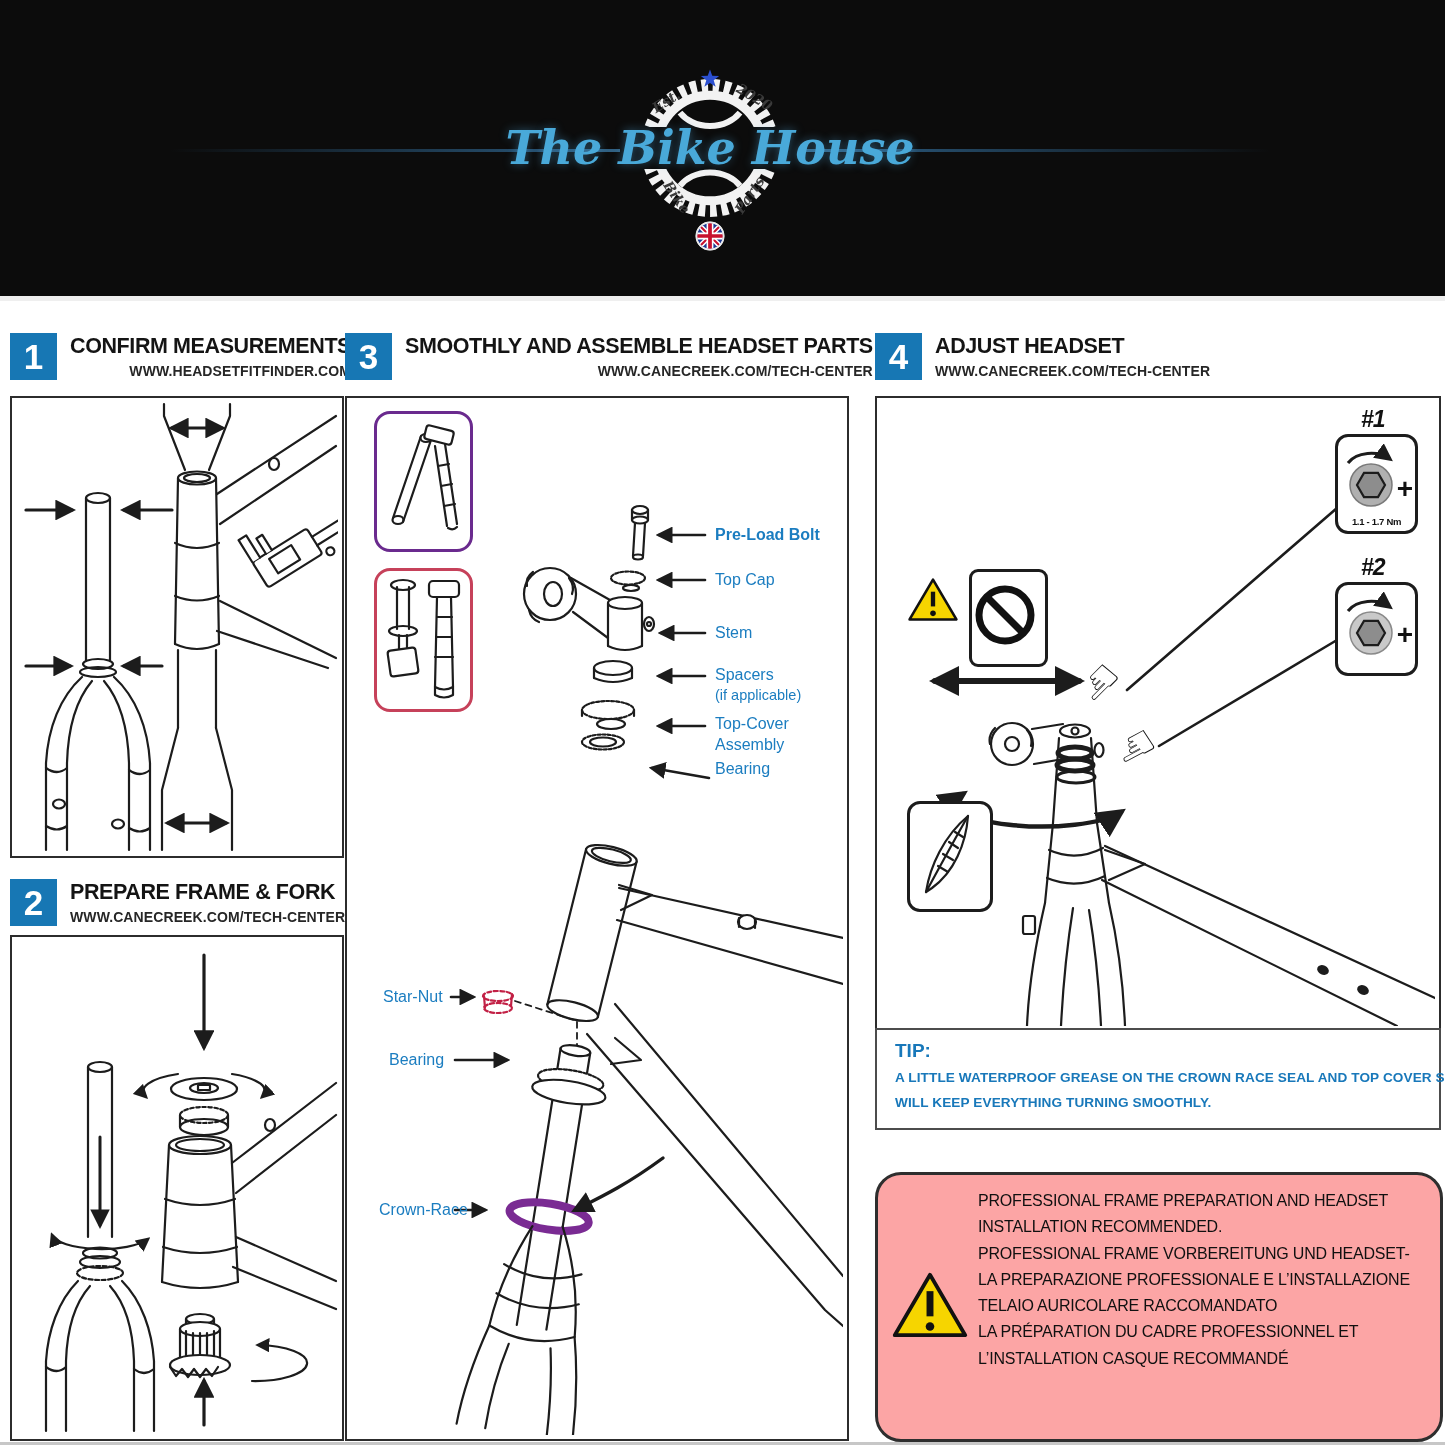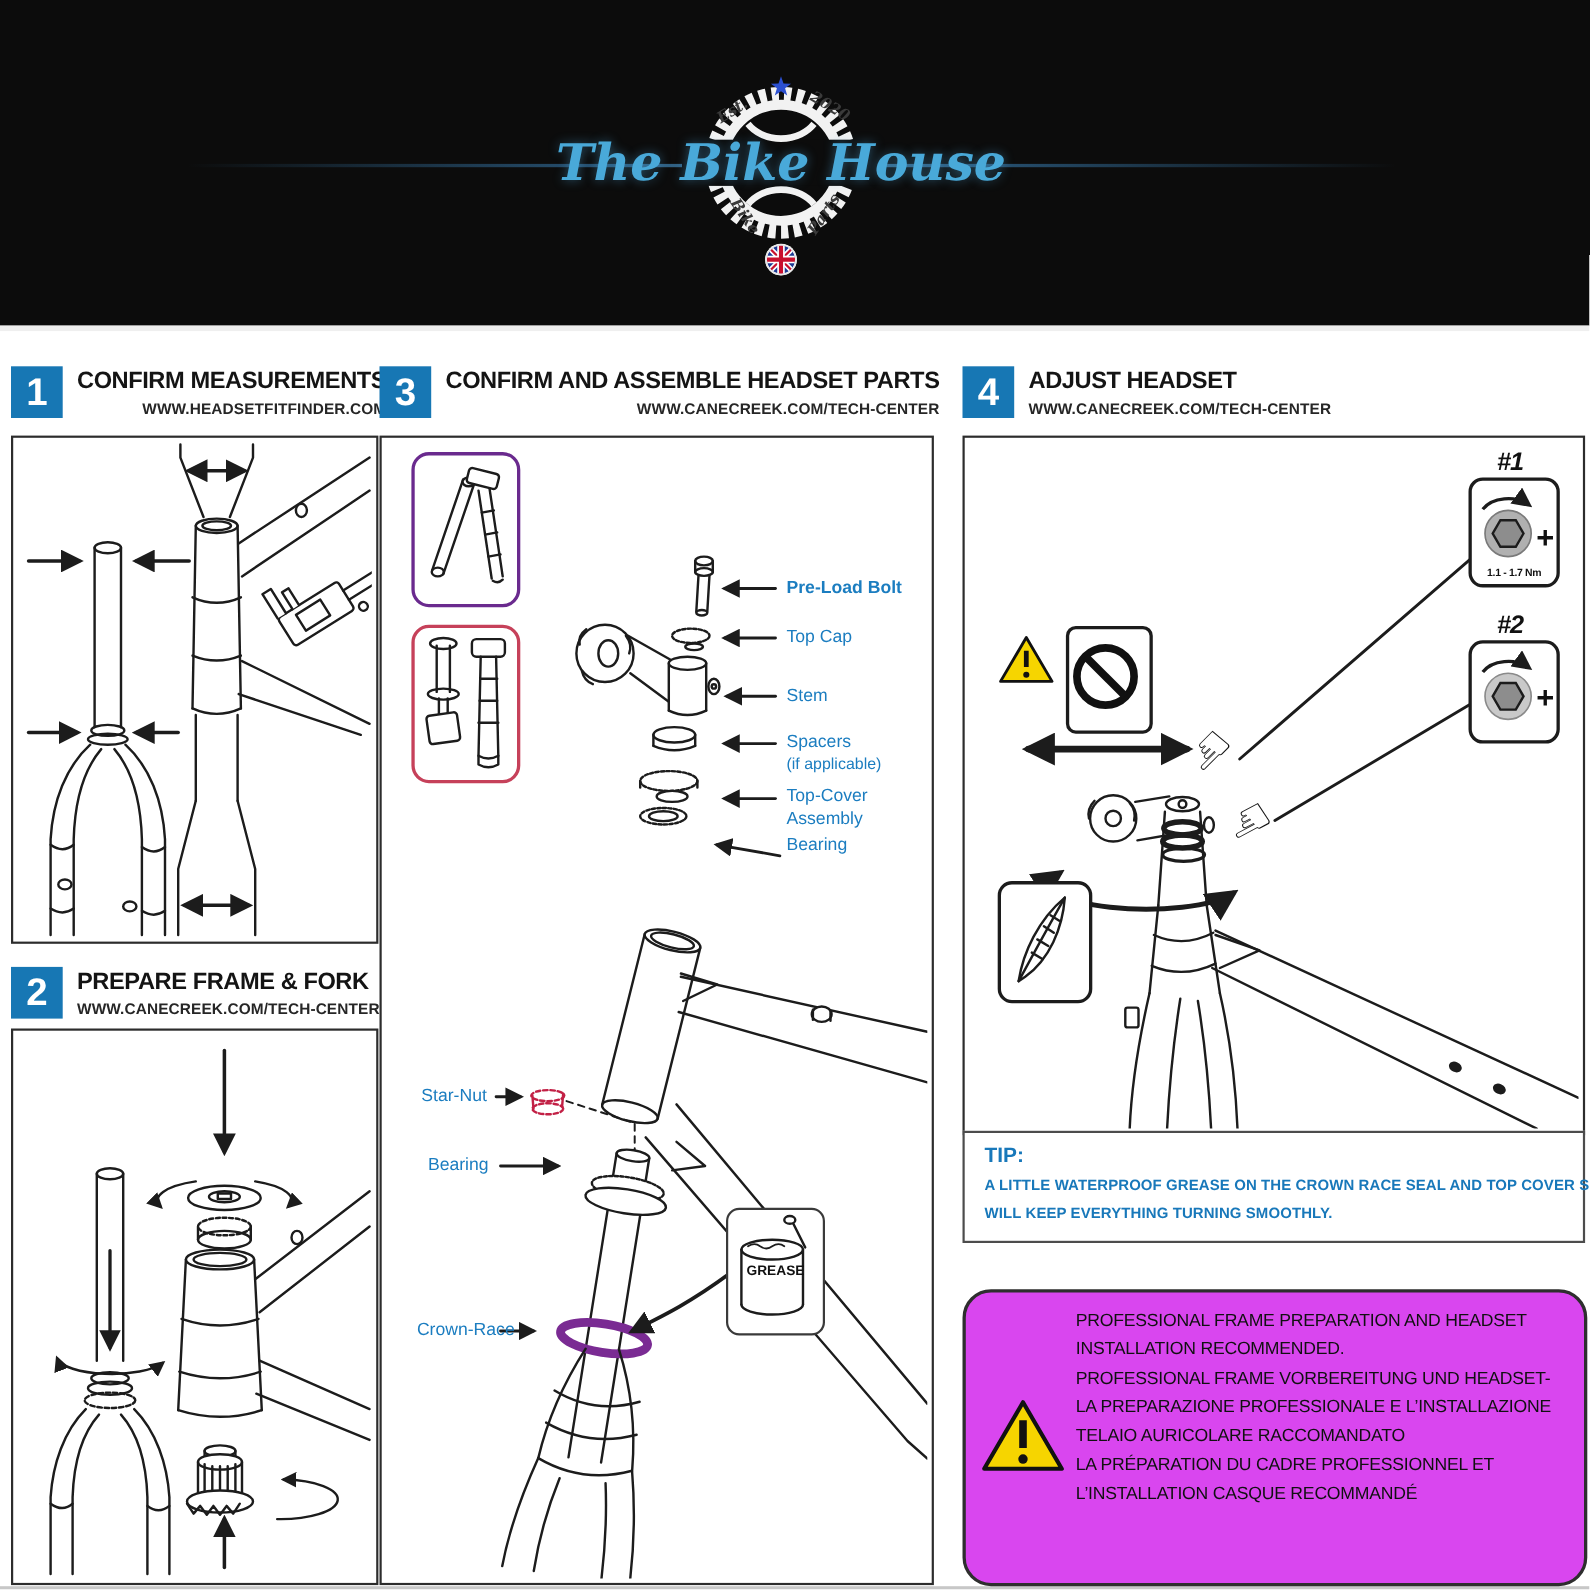--- a/index.html
+++ b/index.html
@@ -26,21 +26,21 @@
   .sec-titles .t{font-weight:700;font-size:21.5px;color:#141414;letter-spacing:-0.4px;line-height:25px;margin-top:1px;white-space:nowrap;}
   .sec-titles .u{font-weight:700;font-size:14px;color:#262626;letter-spacing:0.1px;margin-top:4px;white-space:nowrap;text-align:right;}
 
   
   .panel{position:absolute;border:2px solid #2c2c2c;background:#fff;}
   .p1{left:10px;top:396px;width:330px;height:458px;}
   .p2{left:10px;top:935px;width:330px;height:502px;}
   .p3{left:345px;top:396px;width:500px;height:1041px;}
   .p4{left:875px;top:396px;width:562px;height:632px;}
   .tipbox{left:875px;top:1028px;width:562px;height:98px;border:2px solid #4c4c4c;}
-  .notice{position:absolute;left:875px;top:1172px;width:562px;height:264px;background:#d946ef;
+  .notice{position:absolute;left:875px;top:1172px;width:562px;height:264px;background:#fca5a5;
     border:3px solid #2e2e2e;border-radius:26px;}
 
   .tip-h{position:absolute;left:18px;top:10px;color:#1878ba;font-weight:700;font-size:19px;}
   .tip-l{position:absolute;left:18px;color:#1878ba;font-weight:700;font-size:13.6px;letter-spacing:0.1px;white-space:nowrap;}
   .notice-text{position:absolute;left:100px;top:13px;right:10px;}
   .notice-text div{font-size:16px;line-height:26.3px;color:#101010;letter-spacing:-0.2px;white-space:nowrap;}
   .notice-tri{position:absolute;left:14px;top:96px;}
 
   
   svg{display:block;}
@@ -114,21 +114,21 @@
     <div class="num-badge">1</div>
     <div class="sec-titles">
       <div class="t">CONFIRM MEASUREMENTS</div>
       <div class="u">WWW.HEADSETFITFINDER.COM</div>
     </div>
   </div>
 
   <div class="sec-head" style="left:345px;top:333px;">
     <div class="num-badge">3</div>
     <div class="sec-titles">
-      <div class="t">CONFIRM AND ASSEMBLE HEADSET PARTS</div>
+      <div class="t">SMOOTHLY AND ASSEMBLE HEADSET PARTS</div>
       <div class="u">WWW.CANECREEK.COM/TECH-CENTER</div>
     </div>
   </div>
 
   <div class="sec-head" style="left:875px;top:333px;">
     <div class="num-badge">4</div>
     <div class="sec-titles">
       <div class="t">ADJUST HEADSET</div>
       <div class="u">WWW.CANECREEK.COM/TECH-CENTER</div>
     </div>
@@ -372,33 +372,20 @@
           <path d="M22,64 V78 M30,64 V78"></path>
           <rect class="wf" x="12" y="78" width="28" height="26" rx="3" transform="rotate(-8 26 91)"></rect>
           <rect class="wf" x="52" y="10" width="30" height="16" rx="4"></rect>
           <path d="M60,26 L58,116 M74,26 L76,116"></path>
           <path d="M60,46 h15 M59,66 h16 M58,86 h18"></path>
           <path d="M58,116 q9,5 18,0 l0,8 q-9,5 -18,0 z"></path>
         </g>
       </svg>
     </div>
 
-    <div class="greasebox">
-      <svg width="82" height="108" viewBox="0 0 82 108">
-        <g class="ln">
-          <path d="M58,10 L70,34"></path>
-          <ellipse class="wf" cx="56" cy="9" rx="5" ry="3.5"></ellipse>
-          <ellipse class="wf" cx="40" cy="36" rx="28" ry="9"></ellipse>
-          <path d="M18,33 q6,-4 11,0 q6,4 11,0 q6,-4 11,0" stroke-width="1.6"></path>
-          <path d="M12,36 V86 M68,36 V86"></path>
-          <path d="M12,86 a28,9 0 0 0 56,0"></path>
-        </g>
-      </svg>
-      <span class="grease-lbl">GREASE</span>
-    </div>
 
     <span class="lbl" style="left:368px;top:128px;font-weight:bold;">Pre-Load Bolt</span>
     <span class="lbl" style="left:368px;top:173px;">Top Cap</span>
     <span class="lbl" style="left:368px;top:226px;">Stem</span>
     <span class="lbl" style="left:368px;top:268px;">Spacers</span>
     <span class="lbl small" style="left:368px;top:289px;">(if applicable)</span>
     <span class="lbl" style="left:368px;top:317px;">Top-Cover</span>
     <span class="lbl" style="left:368px;top:338px;">Assembly</span>
     <span class="lbl" style="left:368px;top:362px;">Bearing</span>
     <span class="lbl" style="left:36px;top:590px;">Star-Nut</span>

